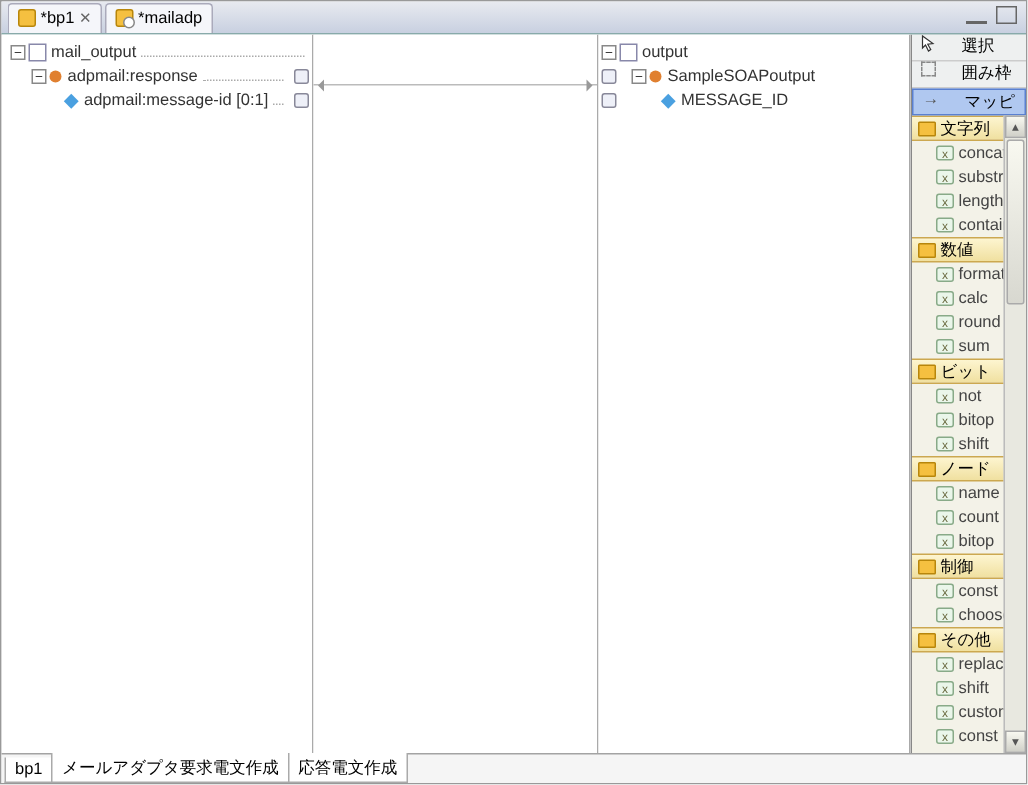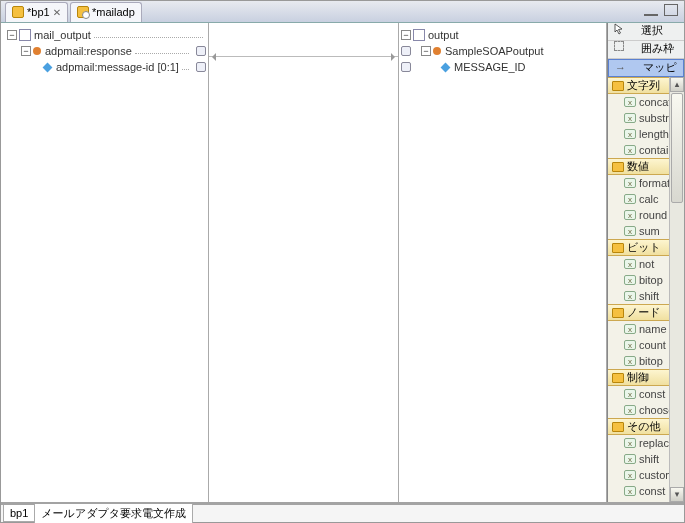--- a/index.html
+++ b/index.html
@@ -40,21 +40,21 @@
 .pal-item .fx { width:12px;height:10px;border:1px solid #8a8;background:#eaf6ea;border-radius:2px;font-size:8px;line-height:9px;text-align:center;color:#6a6a40; }
 .pal-top { background:#eef0f0; }
 .pal-top .row { display:flex;align-items:flex-start;height:18px;padding:0 6px;gap:17px;border-bottom:1px solid #ccc; }
 .pal-top .row.sel { background:#b0c8f0; border:1px solid #5a80d0; }
 .pal-top .ar { color:#555; }
 .pal-top .sq { width:10px;height:10px;border:1px solid #888; }
 .pal-scroll { flex:1; overflow:hidden; position:relative; }
 .pal-sbar { position:absolute; right:0; top:0; bottom:0; width:15px; background:#e8e8e0; border-left:1px solid #bbb; }
 .pal-sbar .btn { height:15px;background:linear-gradient(#f8f8f0,#d0d0c8);border:1px solid #aaa;text-align:center;line-height:12px;font-size:9px;color:#555; }
 .pal-sbar .thumb { position:absolute;left:1px;right:1px;top:16px;height:110px;background:linear-gradient(#f8f8f0,#d8d8d0);border:1px solid #aaa;border-radius:2px; }
-.btm-tabs { height:20px; display:flex; align-items:center; border-top:3px solid #a3a3a3; background:#f5f5f5; }
+.btm-tabs { height:20px; display:flex; align-items:flex-end; border-top:1px solid #a3a3a3; background:#f5f5f5; }
 .btm-tabs .bt { padding:2px 6px; border:1px solid #aaa; border-top:none; background:#fff; font-size:11px; margin-left:-1px; }
 .btm-tabs .bt.first { margin-left:2px; }
 .icon-tab1 { width:12px;height:12px;background:#f5c040;border:1px solid #b8860b;border-radius:2px;display:inline-block; }
 .icon-tab2 { width:12px;height:12px;background:#f5c040;border:1px solid #b8860b;border-radius:2px;display:inline-block;position:relative; }
 .icon-tab2::after{content:"";position:absolute;right:-2px;bottom:-2px;width:6px;height:6px;background:#fff;border:1px solid #888;border-radius:50%;}
 .cursor-icon { width:10px;height:12px; position:relative; }
 .cursor-icon svg { width:10px;height:12px; }
 </style>
 </head>
 <body>
@@ -266,14 +266,15 @@
           <div class="thumb"></div>
           <div class="btn" style="position:absolute;bottom:0;left:0;right:0">▾</div>
         </div>
       </div>
     </div>
   </div>
 
   <div class="btm-tabs">
     <div class="bt first">bp1</div>
     <div class="bt">メールアダプタ要求電文作成</div>
+    <div class="bt">応答電文作成</div>
   </div>
 </div>
 
 </body></html>

